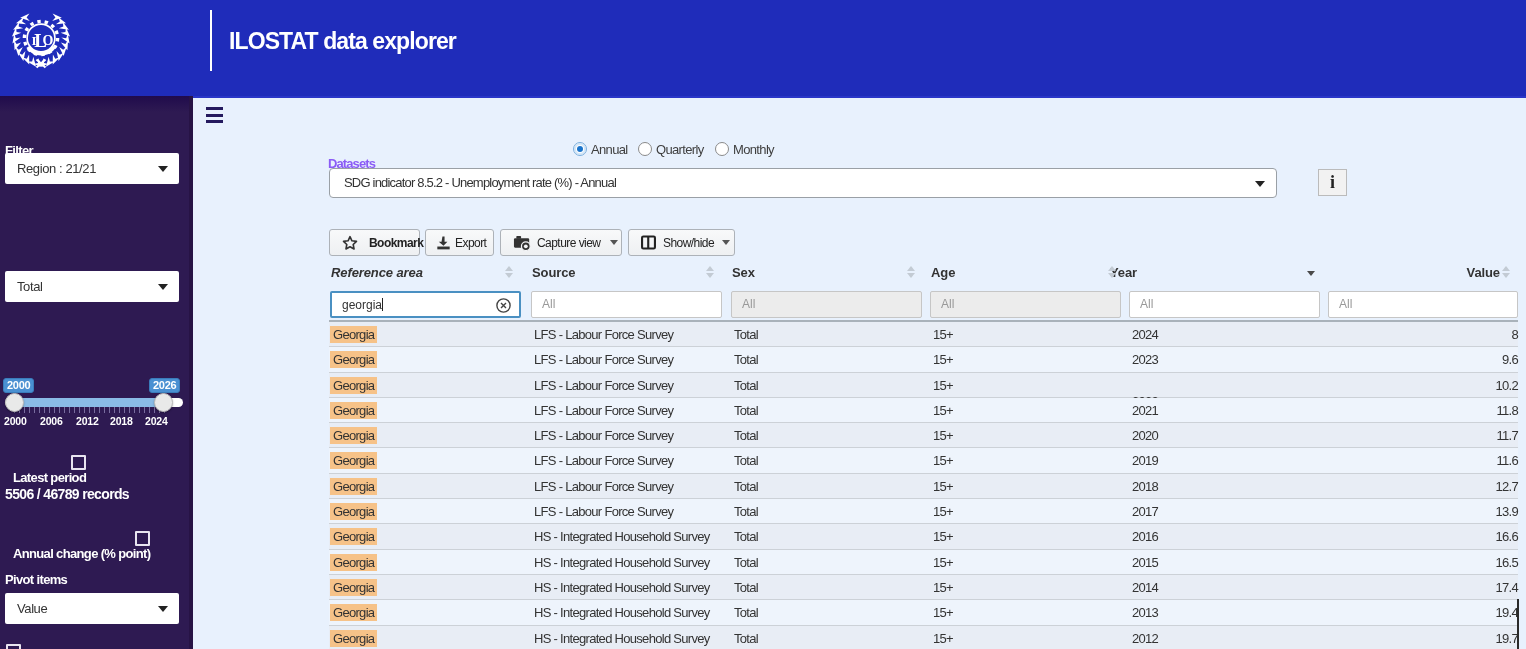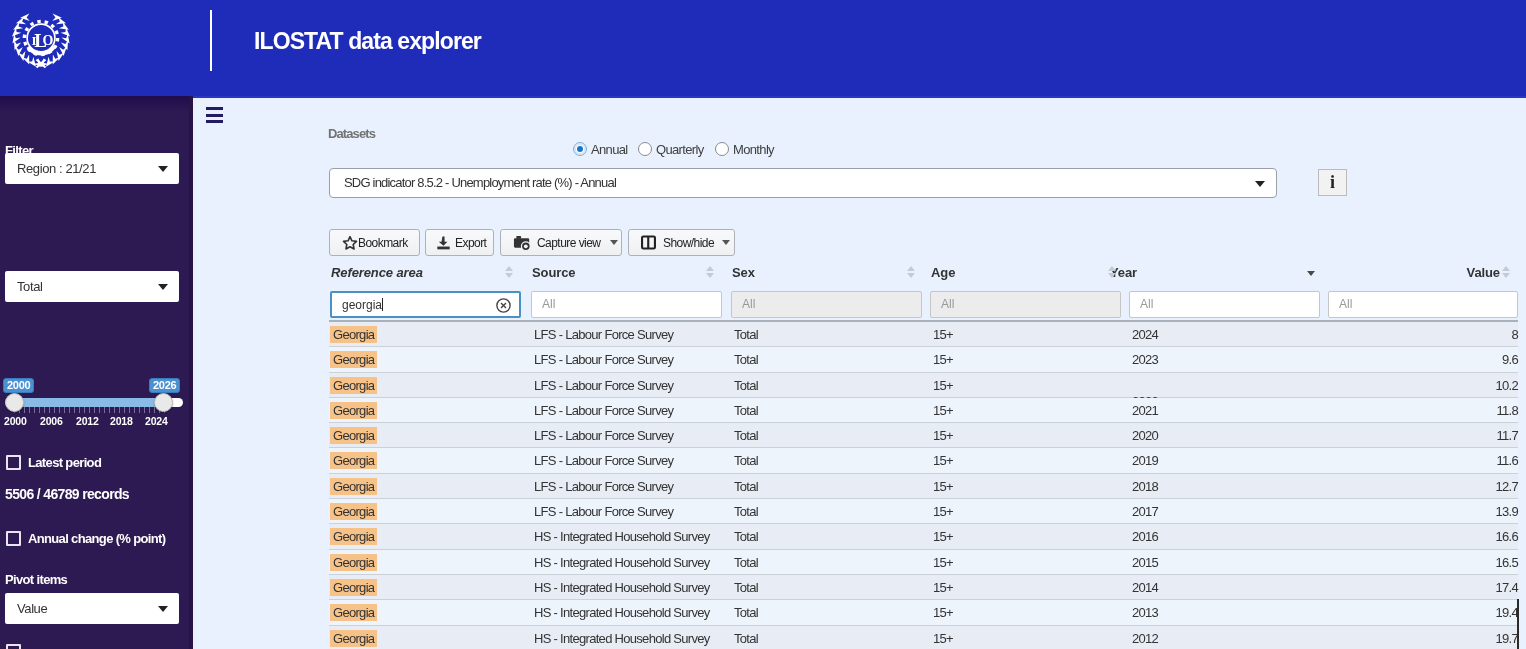--- a/index.html
+++ b/index.html
@@ -5,47 +5,47 @@
 * { margin:0; padding:0; box-sizing:border-box; }
 html,body { width:1526px; height:649px; overflow:hidden; }
 body { font-family:"Liberation Sans",sans-serif; }
 #page { position:relative; width:1526px; height:649px; background:#e8f1fd; }
 #page div { white-space:nowrap; }
 
 
 #hdr { position:absolute; left:0; top:0; width:1526px; height:96px; background:#1f2cba; }
 #hdr .orgname { position:absolute; left:95px; top:13px; color:#fff; font-size:15px; line-height:15.5px; font-weight:500; letter-spacing:0.2px; }
 #hdr .vline { position:absolute; left:210px; top:10px; width:2px; height:61px; background:#fff; }
-#hdr .title { position:absolute; left:229px; top:28px; color:#fff; font-size:23px; font-weight:bold; letter-spacing:-0.9px;margin-left:25px; }
+#hdr .title { position:absolute; left:229px; top:28px; color:#fff; font-size:23px; font-weight:bold; letter-spacing:-0.9px; }
 #logo { position:absolute; left:8px; top:6px; }
 
 
 #side { position:absolute; left:0; top:96px; width:193px; height:553px; background:linear-gradient(180deg,#200b4c 0,#2e1a52 16px); border-right:4px solid #271345; color:#fff; }
 #side .lbl { position:absolute; left:5px; font-size:13px; font-weight:bold; letter-spacing:-0.65px; }
 .sdd { position:absolute; left:5px; width:174px; height:31px; background:#fff; border-radius:2px; color:#333; font-size:13px; line-height:31px; padding-left:12px; letter-spacing:-0.4px; }
 .sdd .car { position:absolute; right:11px; top:13px; width:0; height:0; border-left:5px solid transparent; border-right:5px solid transparent; border-top:6px solid #222; }
-.cbrow { position:absolute; left:6px; display:flex; align-items:flex-end; }
+.cbrow { position:absolute; left:6px; display:flex; align-items:flex-end;flex-direction:column; }
 .cbrow .box { width:15px; height:15px; border:2px solid #e8e4f0; background:transparent; border-radius:1px; flex:0 0 auto; }
 .cbrow .t { margin-left:7px; font-size:13px; font-weight:bold; letter-spacing:-0.65px; }
 
 
 #bub1,#bub2 { position:absolute; top:282px; height:15px; background:#4a90d2; border:1px solid #3a7cba; border-radius:3px; color:#fff; font-size:11px; font-weight:bold; line-height:13px; padding:0 3px; letter-spacing:-0.3px; }
 #bub1 { left:3px; } #bub2 { left:149px; }
 #track { position:absolute; left:5px; top:302px; width:178px; height:9px; background:#fff; border-radius:5px; }
 #trackfill { position:absolute; left:13px; top:302px; width:152px; height:9px; background:#8abbe6; }
 .knob { position:absolute; top:297px; width:19px; height:19px; border-radius:50%; background:#e9e9e9; border:1px solid #bbb; box-shadow:0 1px 2px rgba(0,0,0,.3); }
 #ticks { position:absolute; left:14px; top:311px; width:152px; height:6px;
   background:repeating-linear-gradient(to right,#786c9e 0,#786c9e 1px,transparent 1px,transparent 5px); }
 .tlab { position:absolute; top:319px; color:#fff; font-size:10.5px; font-weight:bold; letter-spacing:-0.2px; }
 
 
 #main { position:absolute; left:193px; top:96px; width:1333px; height:553px; background:#e8f1fd; border-top:2px solid #2a36c8; }
 #burger { position:absolute; left:13px; top:9px; width:17px; height:16px; }
 #burger div { height:3px; background:#241a5e; margin-bottom:3.5px; }
-#datasets { position:absolute; left:135px; top:28px; font-size:13px; font-weight:bold; color:#737373; letter-spacing:-0.9px; }
+#datasets { position:absolute; left:135px; top:58px; font-size:13px; font-weight:bold; color:#8b5cf6; letter-spacing:-0.9px; }
 .radio { position:absolute; top:44px; width:14px; height:14px; border-radius:50%; background:#fff; border:1px solid #8a8a8a; }
 .radio.sel { border:1px solid #79aede; box-shadow:0 0 0 2px #d5e7f7 inset; }
 .radio.sel::after { content:""; position:absolute; left:3px; top:3px; width:6px; height:6px; border-radius:50%; background:#1a74cc; }
 .rlab { position:absolute; top:44px; font-size:13px; color:#3f3f3f; letter-spacing:-0.65px; }
 
 #dsel { position:absolute; left:136px; top:70px; width:948px; height:30px; background:#fff; border:1px solid #9aa0a6; border-radius:4px; font-size:13px; color:#333; line-height:28px; padding-left:14px; letter-spacing:-0.8px; }
 #dsel .car { position:absolute; right:11px; top:12px; width:0; height:0; border-left:5px solid transparent; border-right:5px solid transparent; border-top:6px solid #222; }
 #info { position:absolute; left:1125px; top:71px; width:29px; height:27px; background:#f2f2f2; border:1px solid #bbb; text-align:center; font-family:"Liberation Serif",serif; font-weight:bold; font-size:18px; line-height:25px; color:#222; }
 
 
@@ -168,21 +168,21 @@
     <div class="radio" style="left:522px;"></div>
     <div class="rlab" style="left:540px;">Monthly</div>
 
     <div id="dsel">SDG indicator 8.5.2 - Unemployment rate (%) - Annual<span class="car"></span></div>
     <div id="info">i</div>
 
     <div class="btn" style="left:136px; width:91px; padding-left:12px;">
       <svg width="16" height="16" viewBox="0 0 19 18">
           <path d="M9.5 1.5 L11.8 6.4 L17.2 7.1 L13.3 10.8 L14.3 16.1 L9.5 13.5 L4.7 16.1 L5.7 10.8 L1.8 7.1 L7.2 6.4 Z" fill="none" stroke="#333" stroke-width="1.9" stroke-linejoin="round"></path>
         </svg>
-      <span class="bt" style="margin-left:0;">Bookmark</span>
+      <span class="bt" style="margin-left:11px;font-weight:bold;">Bookmark</span>
     </div>
     <div class="btn" style="left:232px; width:69px; padding-left:10px;">
       <svg width="15" height="16" viewBox="0 0 17 17">
           <g fill="#333">
             <path d="M7.3 1 h2.4 v6 h3.2 L8.5 11.6 3.1 7 h3.2 Z"></path>
             <path d="M1.5 12.5 h14 v3.2 h-14 Z"></path>
           </g>
         </svg>
       <span class="bt" style="margin-left:4px;">Export</span>
     </div>

